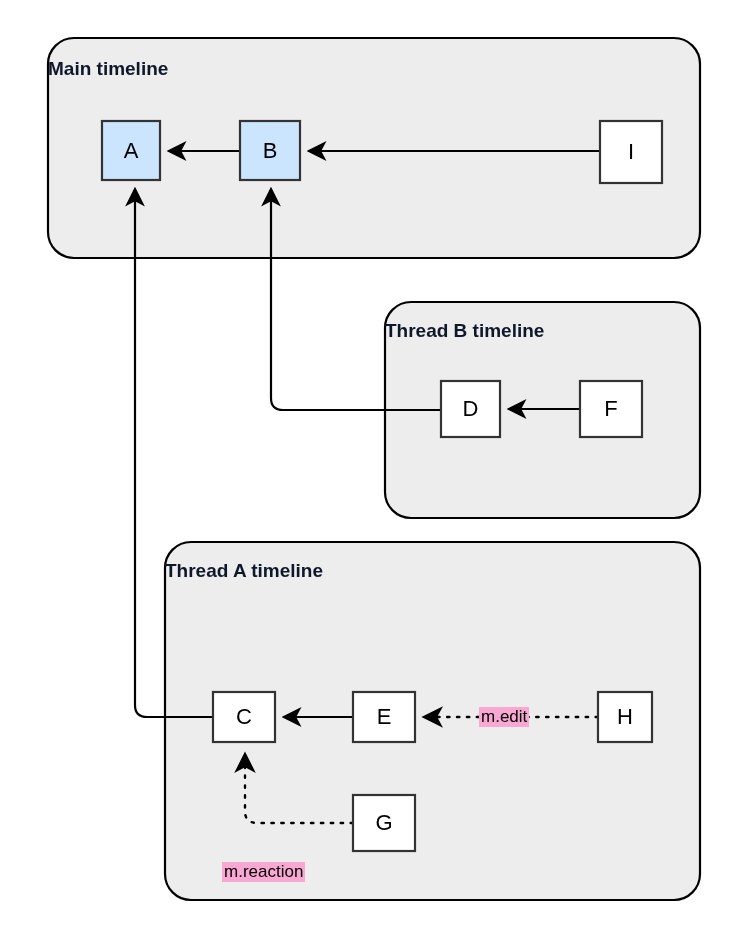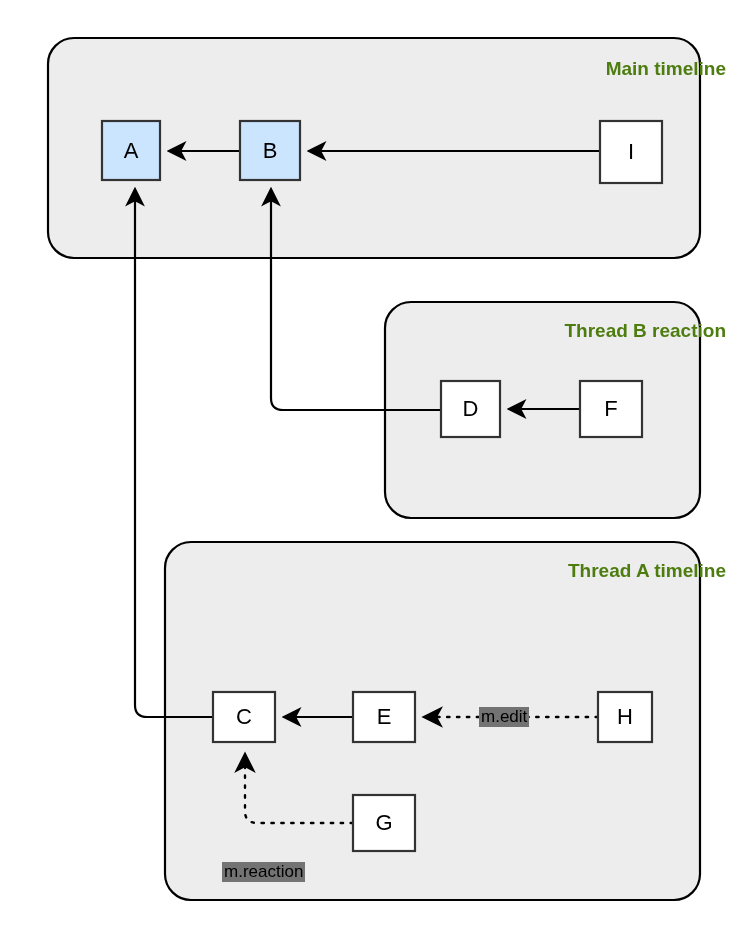--- a/index.html
+++ b/index.html
@@ -19,41 +19,40 @@
     position: absolute;
     left: 0;
     top: 0;
     width: 756px;
     height: 942px;
   }
   .timeline-title {
     position: absolute;
     font-weight: bold;
     font-size: 19px;
-    color: #4d7c0f;
+    color: #0f172a;
     white-space: nowrap;
-    text-align: right;
+    text-align: left;
     letter-spacing: 0px;
-    padding-left: 26px;
   }
   .node-label {
     position: absolute;
     font-size: 22px;
     color: #000000;
     text-align: center;
     white-space: nowrap;
     display: flex;
     align-items: center;
     justify-content: center;
   }
   .edge-label {
     position: absolute;
     font-size: 17px;
     color: #000000;
-    background: #737373;
+    background: #f9a8d4;
     white-space: nowrap;
     padding: 0 2px;
     line-height: 20px;
   }
 </style>
 </head>
 <body>
 
 <svg id="canvas" viewBox="0 0 756 942" xmlns="http://www.w3.org/2000/svg">
   <defs>
@@ -93,21 +92,21 @@
   <rect x="600" y="121" width="62" height="62" fill="#ffffff" stroke="#333333" stroke-width="2.2"></rect>
   <rect x="441" y="381" width="59" height="56" fill="#ffffff" stroke="#333333" stroke-width="2.2"></rect>
   <rect x="580" y="381" width="62" height="56" fill="#ffffff" stroke="#333333" stroke-width="2.2"></rect>
   <rect x="213" y="692" width="62" height="50" fill="#ffffff" stroke="#333333" stroke-width="2.2"></rect>
   <rect x="353" y="692" width="62" height="50" fill="#ffffff" stroke="#333333" stroke-width="2.2"></rect>
   <rect x="598" y="692" width="54" height="50" fill="#ffffff" stroke="#333333" stroke-width="2.2"></rect>
   <rect x="353" y="795" width="62" height="56" fill="#ffffff" stroke="#333333" stroke-width="2.2"></rect>
 </svg>
 
 <div class="timeline-title" style="left:48px; top:58px; width:652px;">Main timeline</div>
-<div class="timeline-title" style="left:385px; top:320px; width:315px;">Thread B reaction</div>
+<div class="timeline-title" style="left:385px; top:320px; width:315px;">Thread B timeline</div>
 <div class="timeline-title" style="left:165px; top:560px; width:535px;">Thread A timeline</div>
 
 <div class="node-label" style="left:102px; top:121px; width:58px; height:59px;">A</div>
 <div class="node-label" style="left:240px; top:121px; width:60px; height:59px;">B</div>
 <div class="node-label" style="left:600px; top:121px; width:62px; height:62px;">I</div>
 <div class="node-label" style="left:441px; top:381px; width:59px; height:56px;">D</div>
 <div class="node-label" style="left:580px; top:381px; width:62px; height:56px;">F</div>
 <div class="node-label" style="left:213px; top:692px; width:62px; height:50px;">C</div>
 <div class="node-label" style="left:353px; top:692px; width:62px; height:50px;">E</div>
 <div class="node-label" style="left:598px; top:692px; width:54px; height:50px;">H</div>

